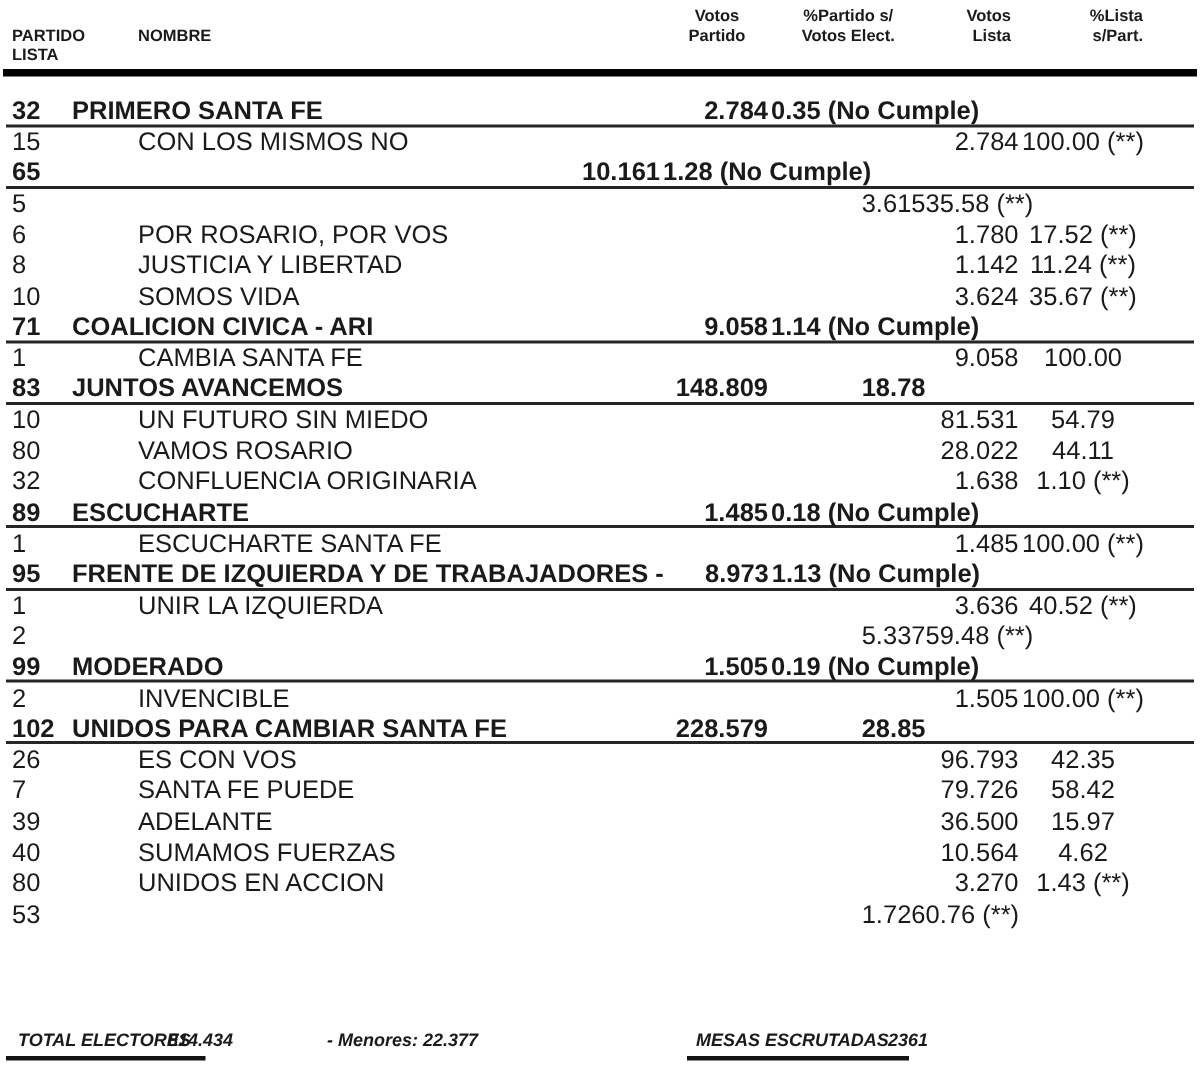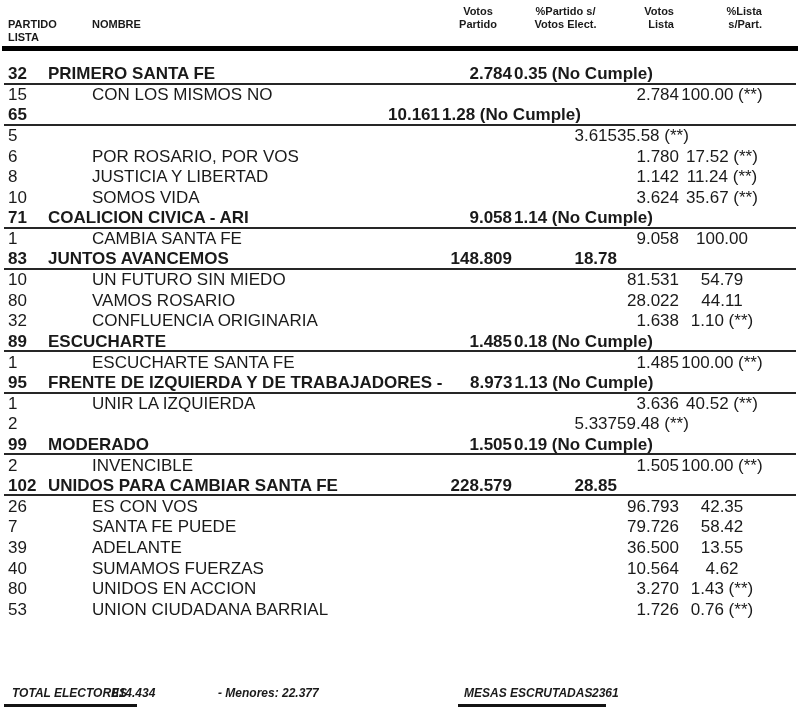--- a/index.html
+++ b/index.html
@@ -277,41 +277,40 @@
         <div class="c c4"></div>
         <div class="c c5">79.726</div>
         <div class="c c6">58.42</div>
       </div>
       <div class="row lista">
         <div class="c c1">39</div>
         <div class="c c2">ADELANTE</div>
         <div class="c c3"></div>
         <div class="c c4"></div>
         <div class="c c5">36.500</div>
-        <div class="c c6">13.55</div>
+        <div class="c c6">15.97</div>
       </div>
       <div class="row lista">
         <div class="c c1">40</div>
         <div class="c c2">SUMAMOS FUERZAS</div>
         <div class="c c3"></div>
         <div class="c c4"></div>
         <div class="c c5">10.564</div>
         <div class="c c6">4.62</div>
       </div>
       <div class="row lista">
         <div class="c c1">80</div>
         <div class="c c2">UNIDOS EN ACCION</div>
         <div class="c c3"></div>
         <div class="c c4"></div>
         <div class="c c5">3.270</div>
         <div class="c c6">1.43 (**)</div>
       </div>
       <div class="row lista">
         <div class="c c1">53</div>
-        <div class="c c2">UNION CIUDADANA BARRIAL</div>
         <div class="c c3"></div>
         <div class="c c4"></div>
         <div class="c c5">1.726</div>
         <div class="c c6">0.76 (**)</div>
       </div>
     </div>
 
   <div class="tfoot">
     <span class="abs f-total-label f-underline">TOTAL ELECTORES</span>
     <span class="abs f-total-value">814.434</span>

